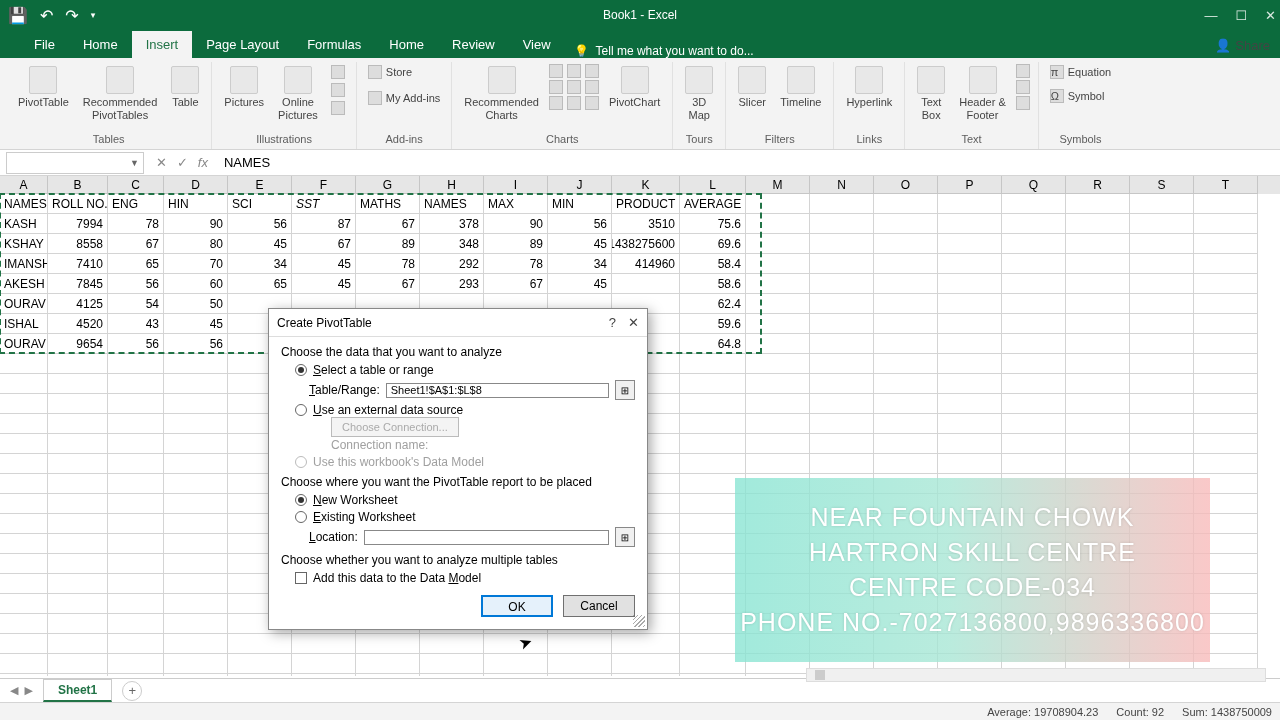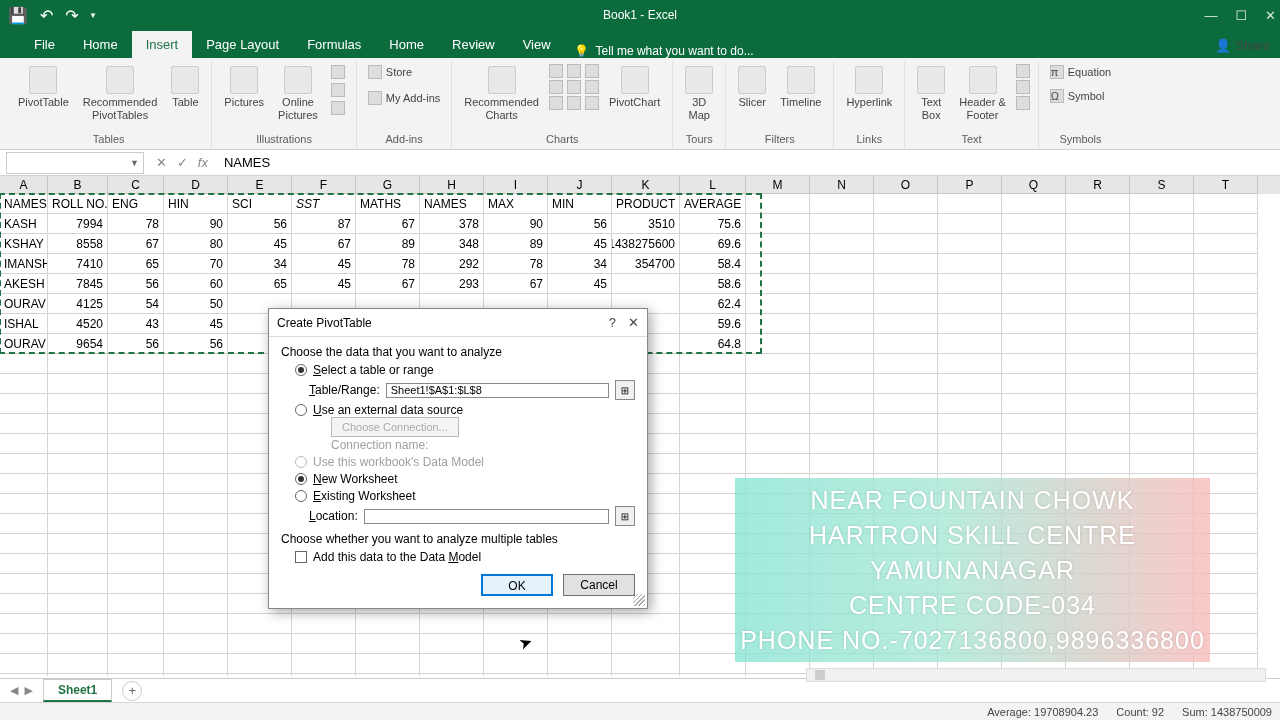--- a/index.html
+++ b/index.html
@@ -397,21 +397,21 @@
         <div class="cell cA" style="width: 48px;">IMANSH</div>
         <div class="cell cB num" style="width: 60px;">7410</div>
         <div class="cell cC num" style="width: 56px;">65</div>
         <div class="cell cD num" style="width: 64px;">70</div>
         <div class="cell cE num" style="width: 64px;">34</div>
         <div class="cell cF num" style="width: 64px;">45</div>
         <div class="cell cG num" style="width: 64px;">78</div>
         <div class="cell cH num" style="width: 64px;">292</div>
         <div class="cell cI num" style="width: 64px;">78</div>
         <div class="cell cJ num" style="width: 64px;">34</div>
-        <div class="cell cK num" style="width: 68px;">354700</div>
+        <div class="cell cK num" style="width: 68px;">414960</div>
         <div class="cell cL num" style="width: 66px;">58.4</div>
         <div class="cell cM" style="width: 64px;"></div>
         <div class="cell cN" style="width: 64px;"></div>
         <div class="cell cO" style="width: 64px;"></div>
         <div class="cell cP" style="width: 64px;"></div>
         <div class="cell cQ" style="width: 64px;"></div>
         <div class="cell cR" style="width: 64px;"></div>
         <div class="cell cS" style="width: 64px;"></div>
         <div class="cell cT" style="width: 64px;"></div>
       </div>
@@ -907,20 +907,21 @@
       </div>
       <div class="dlg-indent2">
         <span class="dlg-btn-disabled">Choose Connection...</span>
       </div>
       <div class="dlg-indent2 dlg-disabled" style="margin-top:4px">Connection name:</div>
       <div class="radio-row disabled">
         <span class="radio" style="border-color:#bbb"></span>
         <span>Use this workbook's Data Model</span>
       </div>
     </div>
+    <div class="dlg-label" style="margin-top:6px">Choose where you want the PivotTable report to be placed</div>
     <div class="dlg-indent">
       <div class="radio-row">
         <span class="radio checked"></span>
         <span><span class="u">N</span>ew Worksheet</span>
       </div>
       <div class="radio-row">
         <span class="radio"></span>
         <span><span class="u">E</span>xisting Worksheet</span>
       </div>
       <div class="dlg-input-row dlg-indent">
@@ -941,21 +942,20 @@
       <div class="dlg-btn">Cancel</div>
     </div>
   </div>
   <div class="resize-grip"></div>
   <div class="cursor-ptr">➤</div>
 </div>
 
 <div class="watermark">
   <div>NEAR FOUNTAIN CHOWK</div>
   <div>HARTRON SKILL CENTRE</div>
-  <div>YAMUNANAGAR</div>
   <div>CENTRE CODE-034</div>
   <div>PHONE NO.-7027136800,9896336800</div>
 </div>
 
 <div class="sheet-bar">
   <div class="sheet-nav">
     <span>◀</span>
     <span>▶</span>
   </div>
   <div class="sheet-tab">Sheet1</div>

